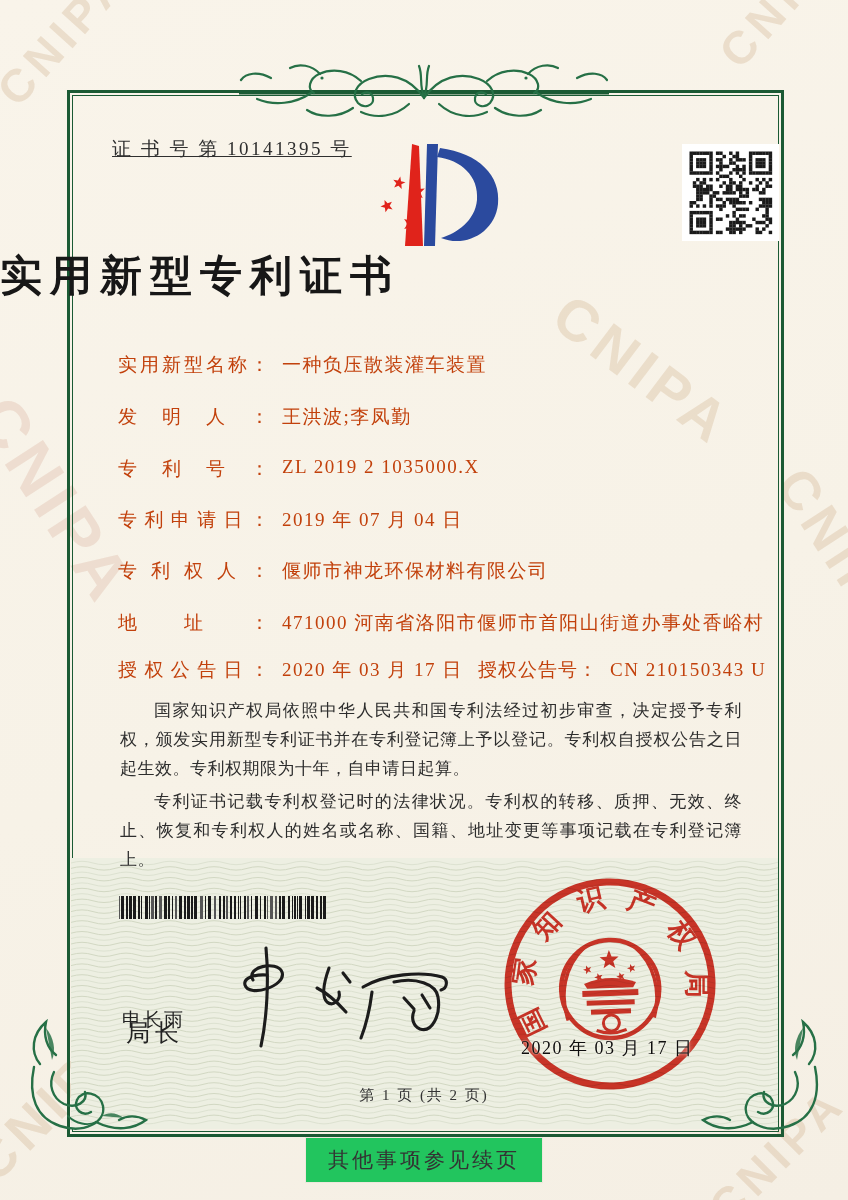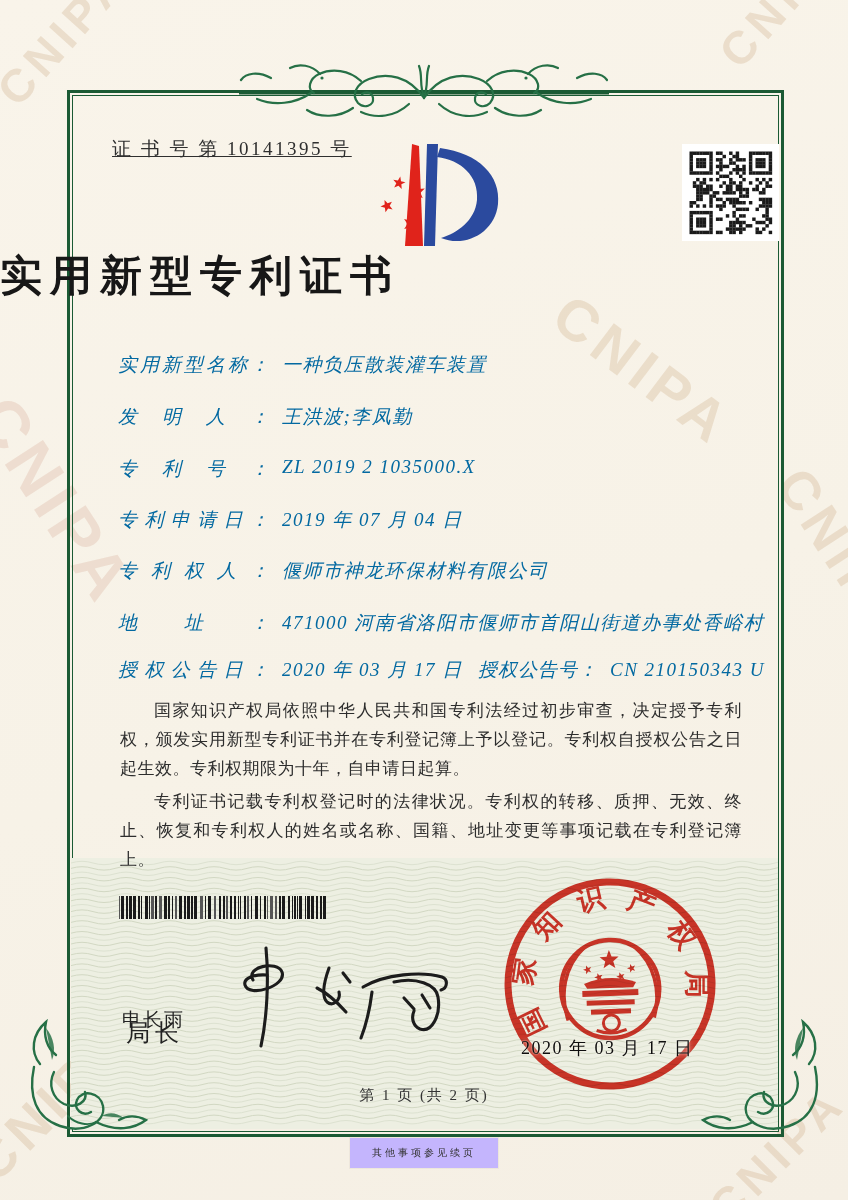--- a/index.html
+++ b/index.html
@@ -23,21 +23,21 @@
   .frame{position:absolute;left:67px;top:90px;width:711px;height:1041px;
          border:3px solid #1b5a34;}
   .frame-inner{position:absolute;inset:2px;border:1px solid #1b5a34;}
   
   .cert-no{position:absolute;left:112px;top:136px;font-size:19px;letter-spacing:2.5px;color:#2f2f2f;text-decoration:underline;}
   .logo{position:absolute;left:345px;top:136px;}
   .qr{position:absolute;left:682px;top:144px;width:97px;height:97px;background:#ffffff;}
   .title{position:absolute;left:0;right:0;top:248px;text-align:left;
          font-size:42px;font-weight:700;letter-spacing:8px;color:#171717;}
   
-  .row{position:absolute;left:118px;width:640px;font-size:19px;color:#0369a1;white-space:nowrap;font-style:italic;}
+  .row{position:absolute;left:118px;width:640px;font-size:19px;color:#c2410c;white-space:nowrap;}
   .row .label{display:inline-block;width:152px;text-align:justify;text-align-last:justify;
               letter-spacing:1px;vertical-align:top;}
   .row .value{letter-spacing:1.5px;margin-left:12px;}
   .row .value.fixedw{display:inline-block;width:196px;}
   .row .label2{letter-spacing:1px;}
   .r1{top:352px}.r2{top:404px}.r3{top:456px}.r4{top:507px}.r5{top:558px}.r6{top:610px}.r7{top:657px}
   
   .paras{position:absolute;left:116px;top:692px;width:630px;font-size:17px;
          line-height:29px;text-align:justify;color:#2d2d2d;letter-spacing:.5px;}
   .paras p{margin:4px;text-indent:2em;}
@@ -45,22 +45,22 @@
   .waves{position:absolute;left:71px;top:858px;}
   .barcode{position:absolute;left:119px;top:896px;}
   .juzhang{position:absolute;left:126px;top:1017px;font-size:24px;letter-spacing:5px;color:#222;}
   .signer{position:absolute;left:122px;top:1007px;font-size:19px;letter-spacing:2px;color:#222;}
   .sig{position:absolute;left:225px;top:940px;}
   .seal{position:absolute;left:499px;top:872px;mix-blend-mode:multiply;transform:rotate(-2deg);}
   .seal-date{position:absolute;left:521px;top:1036px;font-size:18px;letter-spacing:1.5px;color:#0e0e0e;
              text-shadow:0 0 2px rgba(250,246,235,.95),0 0 6px rgba(250,246,235,.8);white-space:nowrap;}
   .page-foot{position:absolute;left:0;right:0;top:1086px;text-align:center;
              font-size:15px;letter-spacing:2px;color:#333;}
-  .note{position:absolute;left:50%;transform:translateX(-50%);top:1138px;background:#c4b5fd;
-        padding:8px 22px;font-size:10px;letter-spacing:3px;color:#333;
+  .note{position:absolute;left:50%;transform:translateX(-50%);top:1138px;background:#22c55e;
+        padding:8px 22px;font-size:21px;letter-spacing:3px;color:#333;
         box-shadow:0 0 0 1px rgba(120,110,90,.06);white-space:nowrap;}
   .topdeco{position:absolute;left:239px;top:60px;}
   .fl-bl{position:absolute;left:24px;top:1012px;}
   .fl-br{position:absolute;left:700px;top:1012px;transform:scaleX(-1);}
 </style>
 </head>
 <body>
 
 <span class="wm wm1">CNIPA</span>
 <span class="wm wm2">CNIPA</span>

